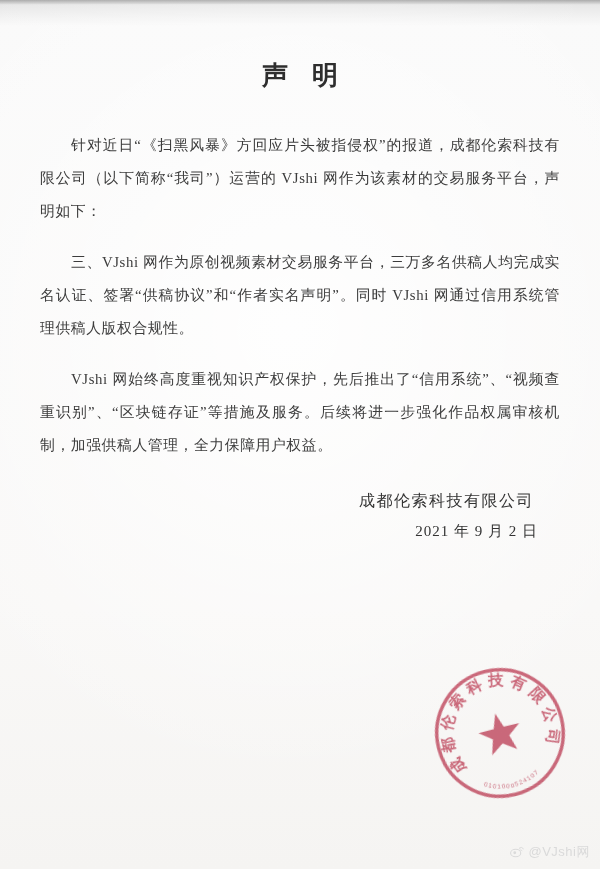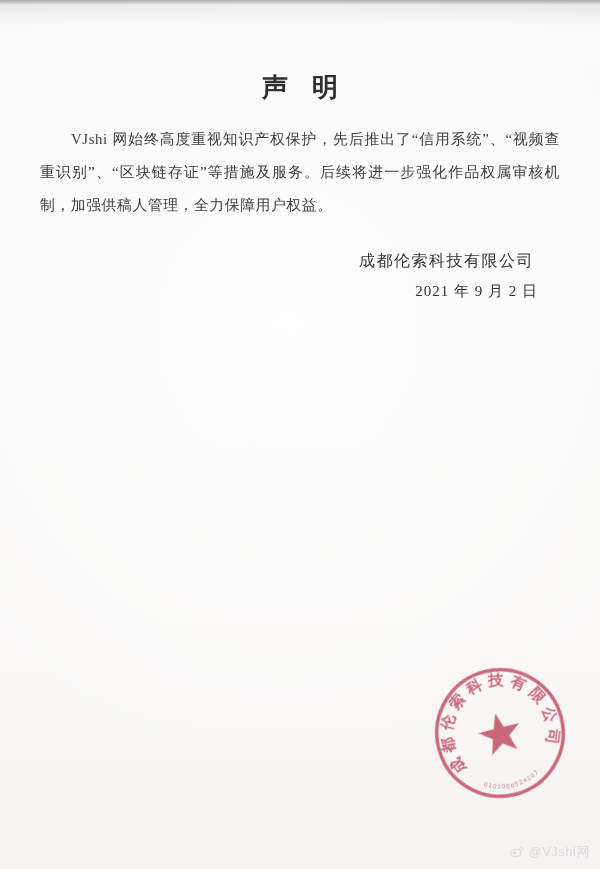--- a/index.html
+++ b/index.html
@@ -11,21 +11,21 @@
     background:
       radial-gradient(95% 70% at 48% 38%, rgba(255,255,255,.85), rgba(255,255,255,0) 75%),
       linear-gradient(180deg, #b9b9b9 0px, #e7e7e7 5px, rgba(250,250,250,0) 26px),
       linear-gradient(180deg,#fafafa 0%, #f9f8f7 70%, #f5f4f2 100%);
   }
   .photo-top-edge{
     position:absolute;top:0;left:0;right:0;height:4px;
     background:linear-gradient(180deg,#9e9e9e,#d9d9d9);
     opacity:.55;
   }
-  .paper{position:absolute;inset:0;padding:12px 40px;box-sizing:border-box;border-radius:11px;}
+  .paper{position:absolute;inset:0;padding:0 40px;box-sizing:border-box;border-radius:11px;}
   .doc-title{
     margin:58px 0 0;
     text-align:center;
     font-size:26px;font-weight:700;color:#2e2e2e;
     letter-spacing:24px;text-indent:24px;
   }
   .doc-body p{
     margin:18px 0 0;
     font-size:14.8px;line-height:33px;
     color:#3c3c3c;
@@ -59,20 +59,22 @@
 </head>
 <body>
 
 <div class="photo">
   <div class="photo-top-edge"></div>
 
   <div class="paper">
     <h1 class="doc-title">声明</h1>
 
     <div class="doc-body">
+      <p class="first">针对近日“《扫黑风暴》方回应片头被指侵权”的报道，成都伦索科技有限公司（以下简称“我司”）运营的 VJshi 网作为该素材的交易服务平台，声明如下：</p>
+      <p>三、VJshi 网作为原创视频素材交易服务平台，三万多名供稿人均完成实名认证、签署“供稿协议”和“作者实名声明”。同时 VJshi 网通过信用系统管理供稿人版权合规性。</p>
       <p>VJshi 网始终高度重视知识产权保护，先后推出了“信用系统”、“视频查重识别”、“区块链存证”等措施及服务。后续将进一步强化作品权属审核机制，加强供稿人管理，全力保障用户权益。</p>
     </div>
 
     <div class="signature">
       <div class="sig-company">成都伦索科技有限公司</div>
       <div class="sig-date">2021 年 9 月 2 日</div>
     </div>
   </div>
 
   <svg class="seal" viewBox="0 0 140 140" xmlns="http://www.w3.org/2000/svg" xmlns:xlink="http://www.w3.org/1999/xlink">

